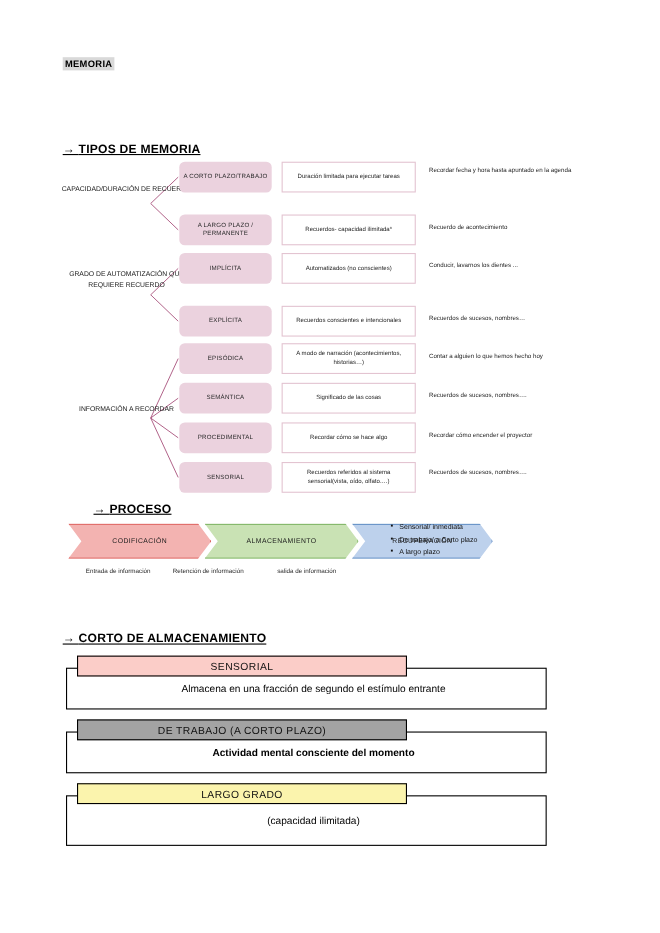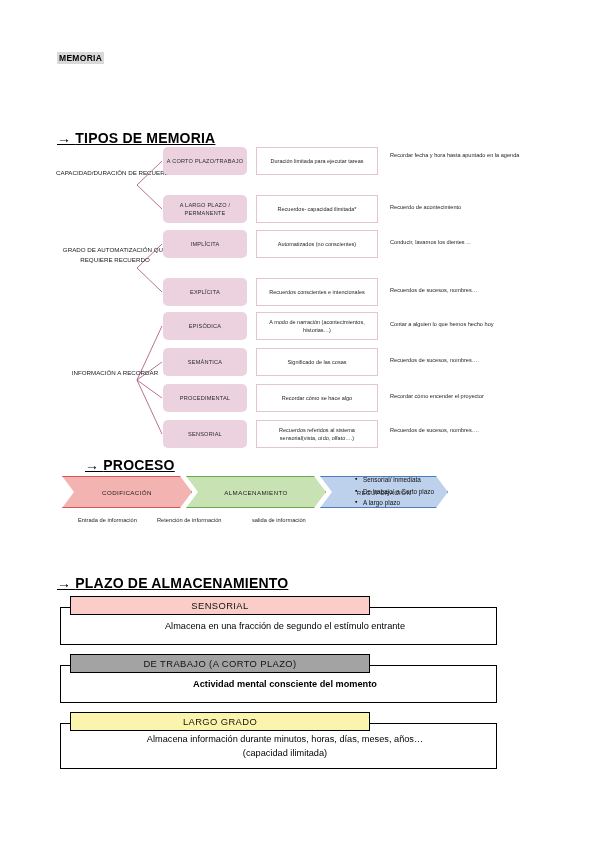--- a/index.html
+++ b/index.html
@@ -17,21 +17,21 @@
   .h-title{
     position:absolute;left:57px;top:52px;
     font-size:8.5px;font-weight:bold;letter-spacing:.3px;
     background:#d9d9d9;padding:1px 2px;
   }
   .intro{
     position:absolute;left:57px;top:80px;width:490px;
     font-size:8.3px;line-height:16px;
   }
   .sec-head{
-    position:absolute;font-size:14px;font-weight:bold;
+    position:absolute;font-size:11px;font-weight:bold;
     text-decoration:underline;letter-spacing:.2px;
   }
   .arrow-g{font-weight:normal;}
 
   
   .tree{position:absolute;left:0;top:140px;width:600px;height:310px;}
   svg.connectors{position:absolute;left:0;top:0;width:600px;height:310px;}
 
   .grp-label{
     position:absolute;text-align:center;font-size:6.2px;line-height:9.5px;
@@ -184,32 +184,31 @@
     <div class="chev-cap" style="left:252px;top:46px;width:105px;">salida de información</div>
 
     <ul class="bullets">
       <li>Sensorial/ inmediata</li>
       <li>De trabajo/ a Corto plazo</li>
       <li>A largo plazo</li>
     </ul>
   </div>
 
   <div class="sec-head" style="left:57px;top:575px;">
-    <span class="arrow-g">→ </span><span>PLAZO DE ALMACENAMIENTO</span>
+    <span class="arrow-g">→ </span><span>CORTO DE ALMACENAMIENTO</span>
   </div>
 
   <div class="store" style="top:0;">
 
     <div class="store-body" id="sbody0" style="left:60px;top:607px;width:437px;height:38px;">Almacena en una fracción de segundo el estímulo entrante</div>
     <div class="store-head" id="shead0" style="left: 70px; top: 596px; width: 300px; height: 19px; background: rgb(251, 205, 200);">SENSORIAL</div>
 
     <div class="store-body" id="sbody1" style="left:60px;top:665px;width:437px;height:38px;font-weight:bold;">Actividad mental consciente del momento</div>
     <div class="store-head" id="shead1" style="left: 70px; top: 654px; width: 300px; height: 19px; background: #a3a3a3;">DE TRABAJO (A CORTO PLAZO)</div>
 
     <div class="store-body" id="sbody2" style="left: 60px; top: 723px; width: 437px; height: 46px; flex-direction: column;">
-        <div>Almacena información durante minutos, horas, días, meses, años…</div>
         <div>(capacidad ilimitada)</div>
       </div>
     <div class="store-head" id="shead2" style="left: 70px; top: 712px; width: 300px; height: 19px; background: rgb(251, 244, 173);">LARGO GRADO</div>
 
   </div>
 
 </div>
 
 </body></html>

